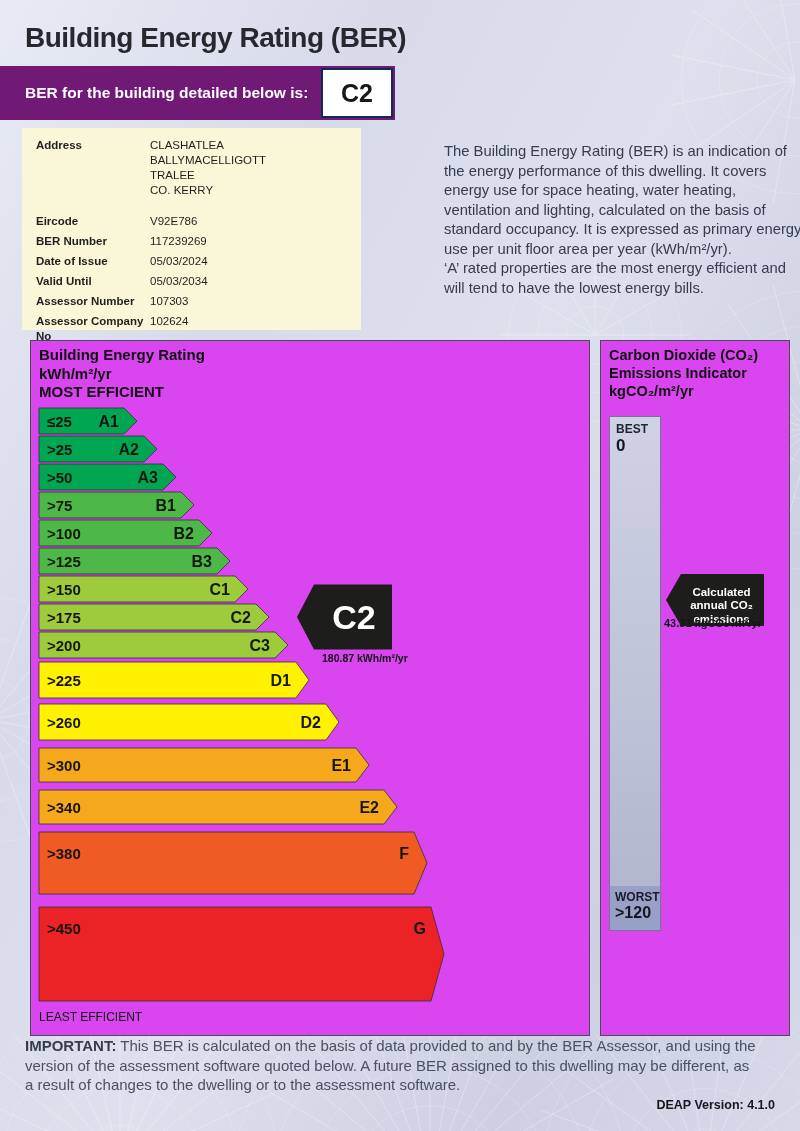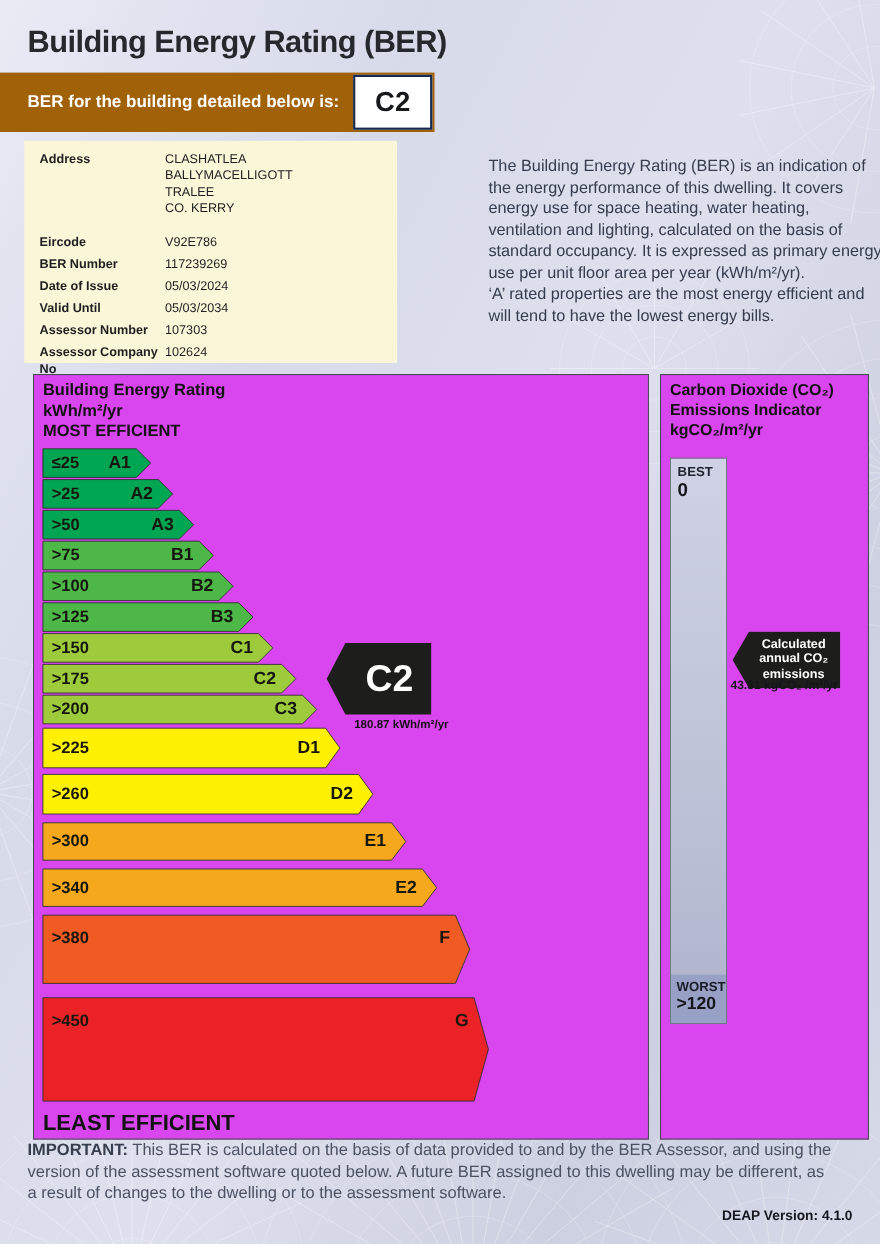--- a/index.html
+++ b/index.html
@@ -6,21 +6,21 @@
   body{
     width:800px;height:1131px;position:relative;overflow:hidden;
     font-family:"Liberation Sans",sans-serif;
     background:linear-gradient(118deg,#E8EAF4 0%,#D7DAE9 28%,#DEE0ED 52%,#CDD0E1 78%,#D6D9E8 100%);
   }
   .mesh{position:absolute;inset:0;z-index:0}
 
   .title{position:absolute;left:25px;top:22px;z-index:1;margin:0;
     font-size:28px;font-weight:bold;color:#25282C;letter-spacing:-.5px}
 
-  .banner{position:absolute;left:0;top:66px;width:395px;height:54px;background:#a16207;z-index:1}
+  .banner{position:absolute;left:0;top:66px;width:395px;height:54px;background:#701a75;z-index:1}
   .banner-label{position:absolute;left:25px;top:50%;transform:translateY(-50%);
     color:#FFFFFF;font-size:15.5px;font-weight:bold;white-space:nowrap}
   .rating-box{position:absolute;right:2px;top:2px;bottom:2px;width:72px;background:#FFFFFF;
     border:2px solid #122A52;box-sizing:border-box;display:flex;align-items:center;justify-content:center;
     font-size:25px;font-weight:bold;color:#17181B}
 
   .details{position:absolute;left:22px;top:128px;width:339px;height:202px;background:#FAF6D8;
     box-sizing:border-box;padding:10px 8px 0 14px;font-size:11.5px;color:#1F1F1F;z-index:1}
   .detail-row{display:flex;line-height:15px;margin-bottom:5px}
   .detail-row.row-address{margin-bottom:16px}
@@ -31,40 +31,40 @@
     font-size:14.8px;line-height:19.5px;color:#343C4E}
   .description p{margin:0}
   .description p + p{margin-top:0}
 
   .panel{position:absolute;top:340px;background:#d946ef;border:1.5px solid #4A4C55;box-sizing:border-box;z-index:1}
   .chart-panel{left:30px;width:560px;height:696px}
   .co2-panel{left:600px;width:190px;height:696px}
 
   .chart-head{position:absolute;left:8px;top:5px;font-size:15px;font-weight:bold;line-height:18.5px;color:#121212}
   .chart-head span{display:block}
-  .least{position:absolute;left:8px;top:669px;font-weight:bold;font-size:20px;color:#121212}
+  .least{position:absolute;left:8px;top:669px;font-weight:normal;font-size:12px;color:#121212}
   #scale-svg{position:absolute;left:0;top:0;width:557px;height:693px}
   #scale-svg .range{font-family:"Liberation Sans",sans-serif;font-size:15px;font-weight:bold;fill:#15170F}
   #scale-svg .letter{font-family:"Liberation Sans",sans-serif;font-size:16px;font-weight:bold;fill:#15170F}
   #scale-svg .cur-band{font-family:"Liberation Sans",sans-serif;font-size:34px;font-weight:bold;fill:#FFFFFF}
   #scale-svg .cur-val{font-family:"Liberation Sans",sans-serif;font-size:10.5px;font-weight:bold;fill:#121212}
 
   .co2-head{position:absolute;left:8px;top:5px;font-size:14.5px;font-weight:bold;line-height:18px;color:#121212}
   .co2-head span{display:block}
   .co2-bar{position:absolute;left:8px;top:75px;width:52px;height:515px;
     background:linear-gradient(#CFD2E4 0%,#BCC0D6 65%,#AFB3CC 100%);
     border:1px solid #73778A;box-sizing:border-box}
   .best-label{position:absolute;left:6px;top:5px;font-weight:bold;font-size:12px;color:#1E2430}
   .best-value{position:absolute;left:6px;top:19px;font-weight:bold;font-size:17px;color:#15171C}
   .worst-block{position:absolute;left:0;right:0;bottom:0;height:44px;background:#99A0C6}
   .worst-label{position:absolute;left:5px;top:4px;font-weight:bold;font-size:12px;color:#181C26}
   .worst-value{position:absolute;left:5px;top:18px;font-weight:bold;font-size:16px;color:#15171C}
   .co2-arrow{position:absolute;left:65px;top:233px;width:98px;height:52px;background:#1D1D1B;
     clip-path:polygon(0 50%,15px 0,100% 0,100% 100%,15px 100%);
-    color:#FFFFFF;display:flex;flex-direction:column;justify-content:center;align-items:center;
+    color:#FFFFFF;display:flex;flex-direction:column;justify-content:flex-end;align-items:center;
     padding-left:13px;box-sizing:border-box;font-size:11.5px;font-weight:bold;line-height:13.5px;text-align:center}
   .co2-value{position:absolute;left:63px;top:276px;font-size:11px;font-weight:bold;color:#14151A;white-space:nowrap}
   .co2-note{position:absolute;left:8px;top:601px;width:176px;font-size:14.5px;line-height:19px;color:#1A1C22}
 
   .important{position:absolute;left:25px;top:1036px;width:732px;z-index:1;
     font-size:15px;line-height:19.5px;color:#4A5162}
   .important b{color:#363D4C}
   .deap{position:absolute;right:25px;top:1098px;z-index:1;font-size:12.5px;font-weight:bold;color:#14171E}
 </style>
 </head>

